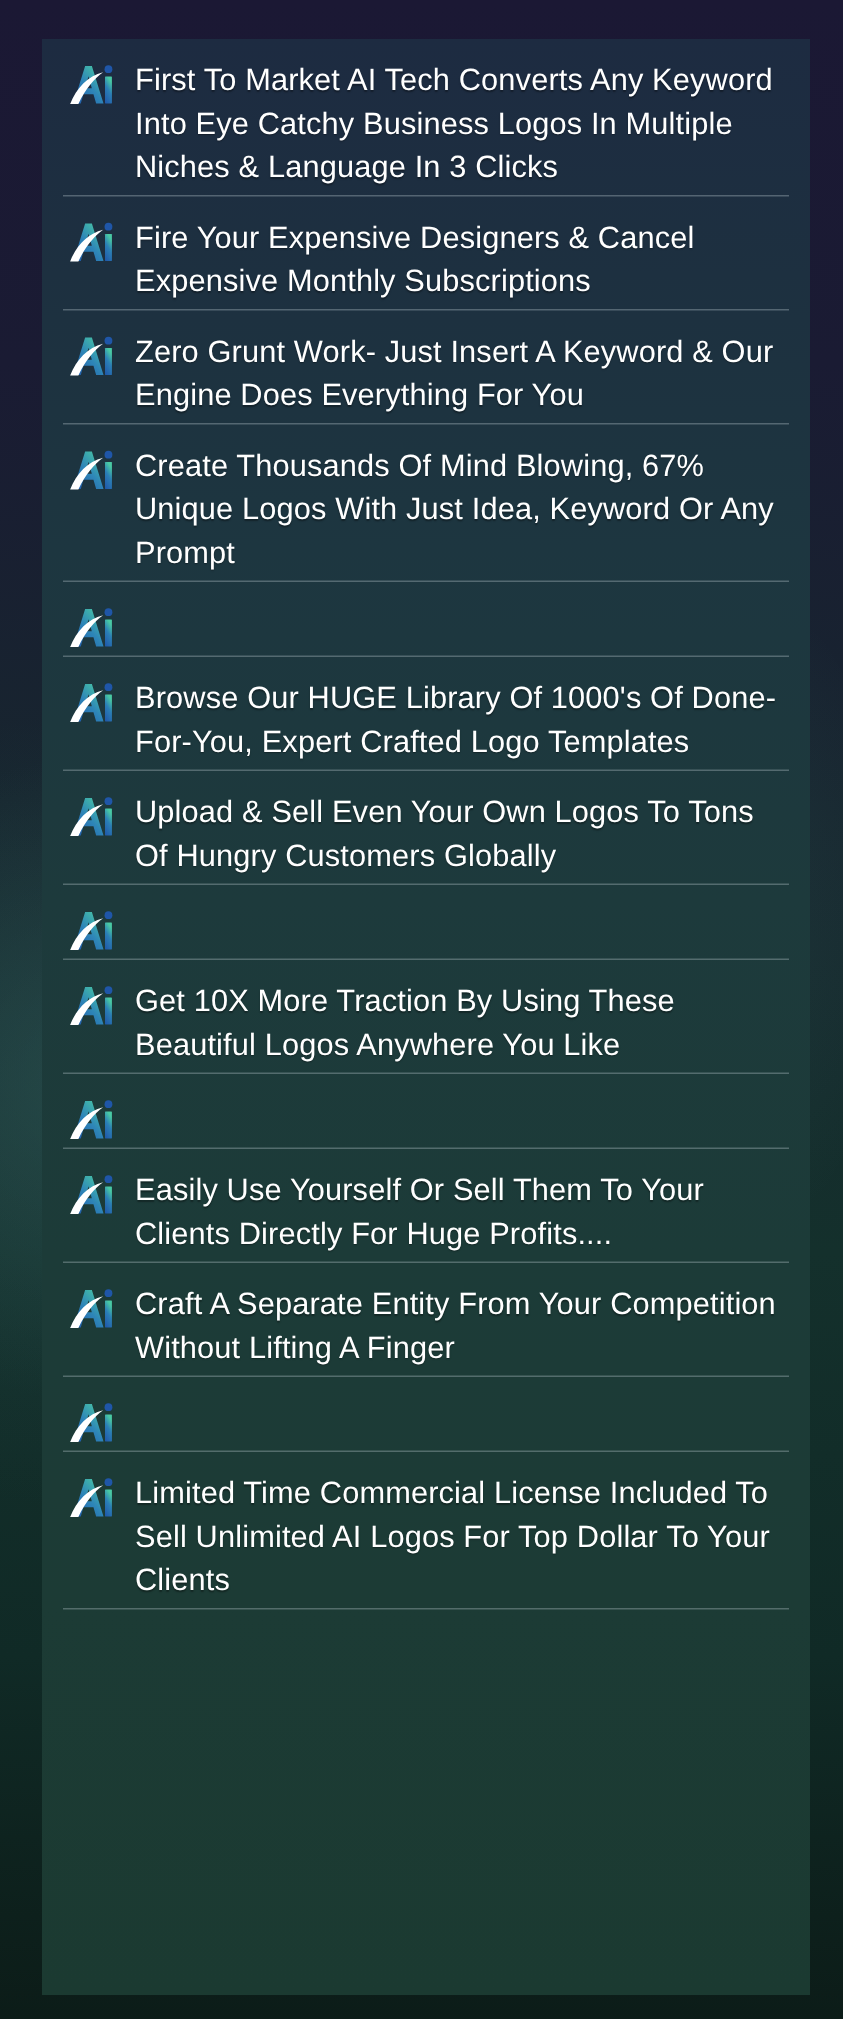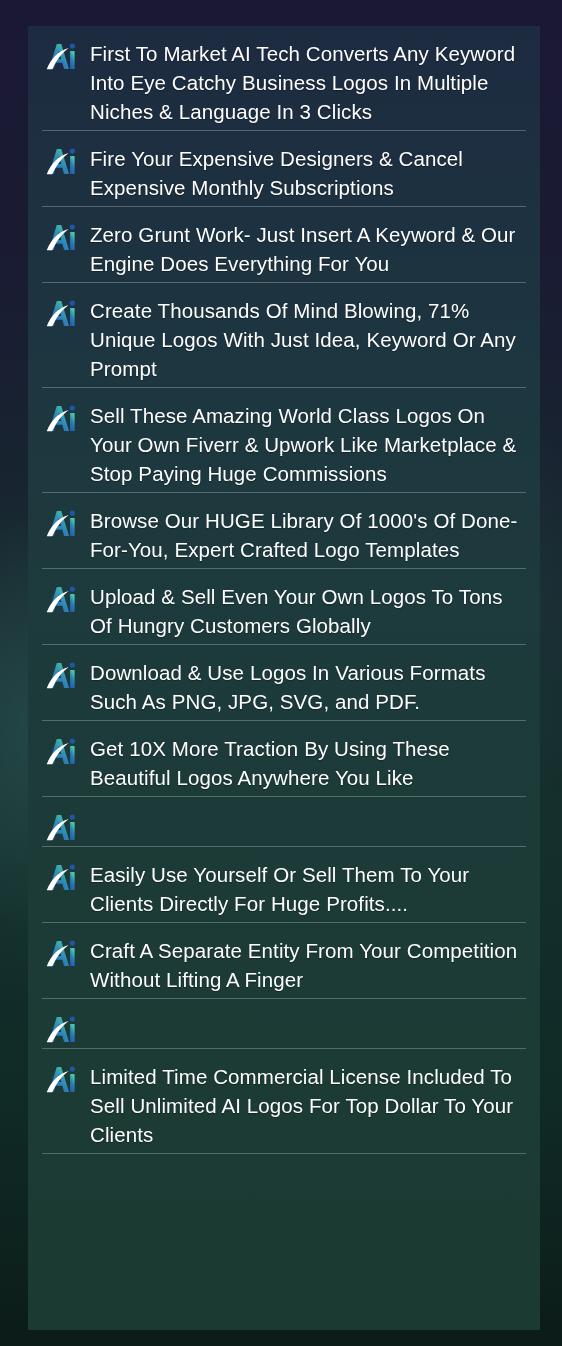--- a/index.html
+++ b/index.html
@@ -175,21 +175,21 @@
 
     <path class="p-a" d="M21.5 4 L30.5 4 L46 54 L36.2 54 L32.6 41.5 L19.2 41.5 L15.7 54 L5.9 54 Z
                           M21.4 33.8 L30.4 33.8 L26 17.6 Z" fill="url(#ga3)"></path>
 
     <rect class="p-i" x="48" y="18" width="9.2" height="36" rx="0.6" fill="url(#gi3)"></rect>
 
     <circle class="p-dot" cx="52.6" cy="8.2" r="5.2" fill="#1f56a8"></circle>
 
     <path d="M1.5 54.5 C10 33 25 17.5 45.5 12.2 C33.5 21 22.5 33.5 12.5 54.5 Z" fill="#ffffff"></path>
   </svg>
-          <span class="benefit-text">Create Thousands Of Mind Blowing, 71% Unique Logos With Just Idea, Keyword Or Any Prompt</span>
+          <span class="benefit-text">Create Thousands Of Mind Blowing, 67% Unique Logos With Just Idea, Keyword Or Any Prompt</span>
         </li>
         <li class="benefit-item">
           <svg class="logo-icon" viewBox="0 0 62 58" xmlns="http://www.w3.org/2000/svg" aria-hidden="true">
     <defs>
       <linearGradient class="grad-a" x1="0" y1="1" x2="0.85" y2="0" id="ga4">
         <stop offset="0" stop-color="#1f56a8"></stop>
         <stop offset="0.52" stop-color="#2e86b8"></stop>
         <stop offset="1" stop-color="#49c9a4"></stop>
       </linearGradient>
       <linearGradient class="grad-i" x1="0" y1="1" x2="0.4" y2="0" id="gi4">
@@ -201,21 +201,20 @@
 
     <path class="p-a" d="M21.5 4 L30.5 4 L46 54 L36.2 54 L32.6 41.5 L19.2 41.5 L15.7 54 L5.9 54 Z
                           M21.4 33.8 L30.4 33.8 L26 17.6 Z" fill="url(#ga4)"></path>
 
     <rect class="p-i" x="48" y="18" width="9.2" height="36" rx="0.6" fill="url(#gi4)"></rect>
 
     <circle class="p-dot" cx="52.6" cy="8.2" r="5.2" fill="#1f56a8"></circle>
 
     <path d="M1.5 54.5 C10 33 25 17.5 45.5 12.2 C33.5 21 22.5 33.5 12.5 54.5 Z" fill="#ffffff"></path>
   </svg>
-          <span class="benefit-text">Sell These Amazing World Class Logos On Your Own Fiverr &amp; Upwork Like Marketplace &amp; Stop Paying Huge Commissions</span>
         </li>
         <li class="benefit-item">
           <svg class="logo-icon" viewBox="0 0 62 58" xmlns="http://www.w3.org/2000/svg" aria-hidden="true">
     <defs>
       <linearGradient class="grad-a" x1="0" y1="1" x2="0.85" y2="0" id="ga5">
         <stop offset="0" stop-color="#1f56a8"></stop>
         <stop offset="0.52" stop-color="#2e86b8"></stop>
         <stop offset="1" stop-color="#49c9a4"></stop>
       </linearGradient>
       <linearGradient class="grad-i" x1="0" y1="1" x2="0.4" y2="0" id="gi5">
@@ -279,21 +278,20 @@
 
     <path class="p-a" d="M21.5 4 L30.5 4 L46 54 L36.2 54 L32.6 41.5 L19.2 41.5 L15.7 54 L5.9 54 Z
                           M21.4 33.8 L30.4 33.8 L26 17.6 Z" fill="url(#ga7)"></path>
 
     <rect class="p-i" x="48" y="18" width="9.2" height="36" rx="0.6" fill="url(#gi7)"></rect>
 
     <circle class="p-dot" cx="52.6" cy="8.2" r="5.2" fill="#1f56a8"></circle>
 
     <path d="M1.5 54.5 C10 33 25 17.5 45.5 12.2 C33.5 21 22.5 33.5 12.5 54.5 Z" fill="#ffffff"></path>
   </svg>
-          <span class="benefit-text">Download &amp; Use Logos In Various Formats Such As PNG, JPG, SVG, and PDF.</span>
         </li>
         <li class="benefit-item">
           <svg class="logo-icon" viewBox="0 0 62 58" xmlns="http://www.w3.org/2000/svg" aria-hidden="true">
     <defs>
       <linearGradient class="grad-a" x1="0" y1="1" x2="0.85" y2="0" id="ga8">
         <stop offset="0" stop-color="#1f56a8"></stop>
         <stop offset="0.52" stop-color="#2e86b8"></stop>
         <stop offset="1" stop-color="#49c9a4"></stop>
       </linearGradient>
       <linearGradient class="grad-i" x1="0" y1="1" x2="0.4" y2="0" id="gi8">

